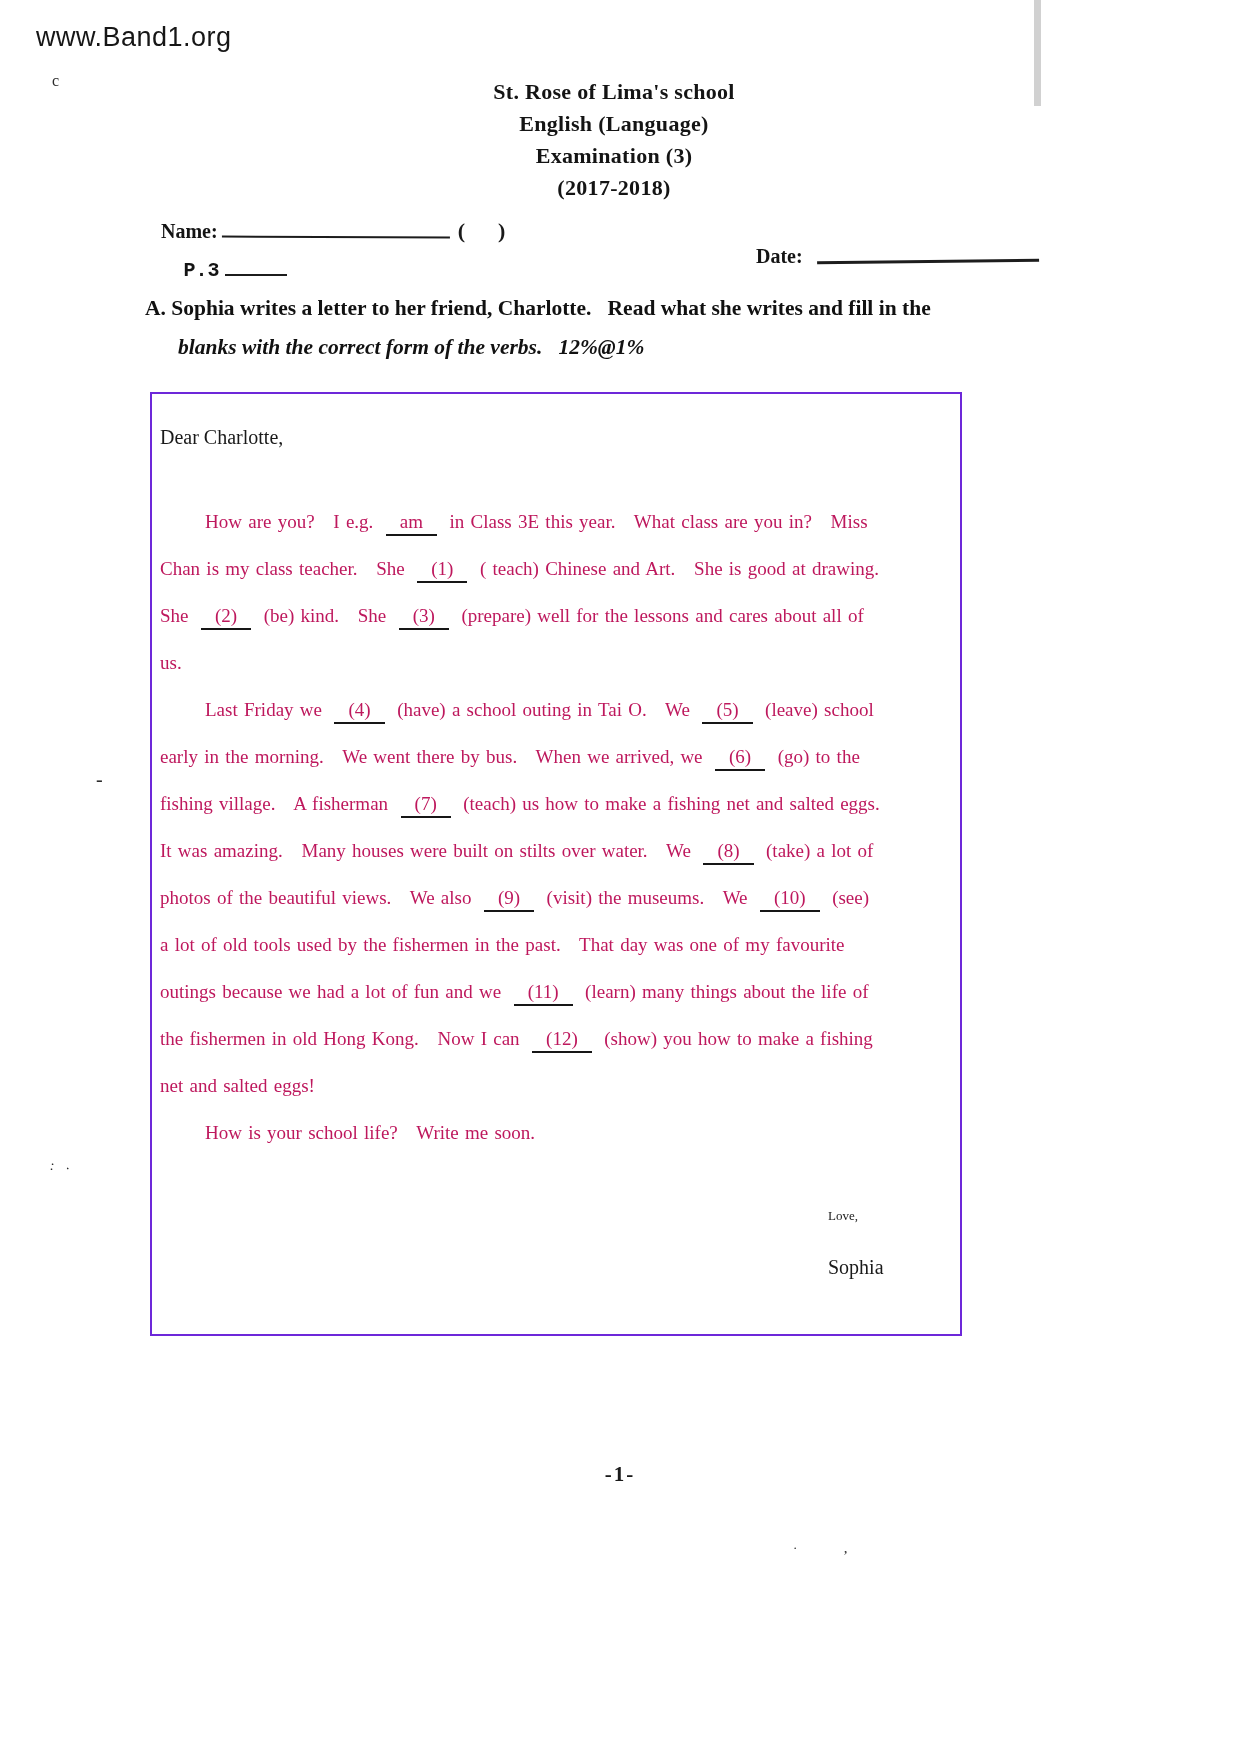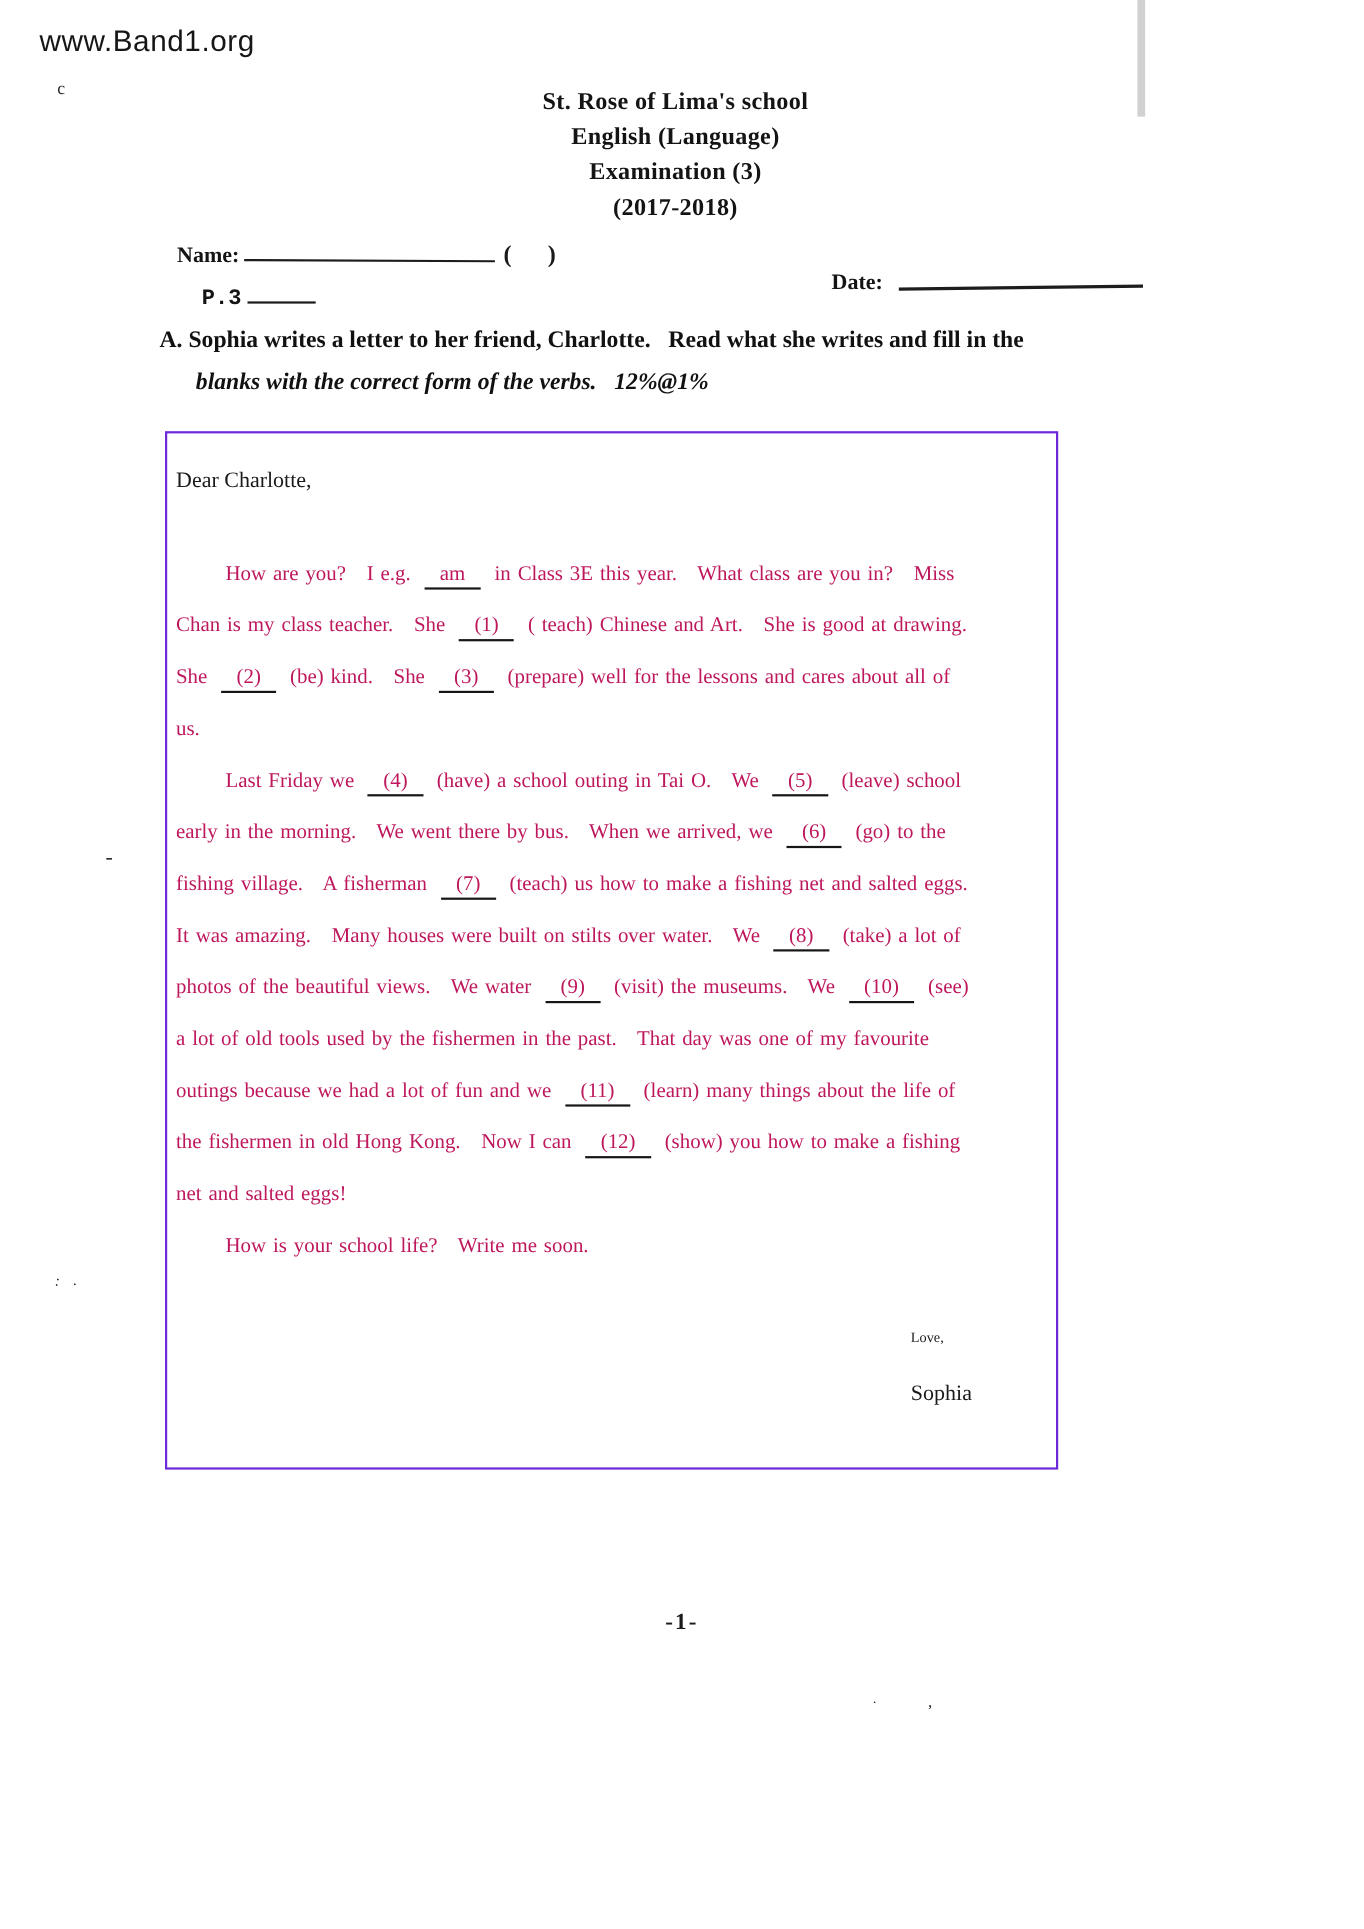--- a/index.html
+++ b/index.html
@@ -122,21 +122,21 @@
     <div class="salutation">Dear Charlotte,</div>
     <div class="letter-lines">
         <div class="letter-line indent"><span>How are you?   I e.g.  </span><span class="blank">am</span><span>  in Class 3E this year.   What class are you in?   Miss</span></div>
         <div class="letter-line"><span>Chan is my class teacher.   She  </span><span class="blank">(1)</span><span>  ( teach) Chinese and Art.   She is good at drawing.</span></div>
         <div class="letter-line"><span>She  </span><span class="blank">(2)</span><span>  (be) kind.   She  </span><span class="blank">(3)</span><span>  (prepare) well for the lessons and cares about all of</span></div>
         <div class="letter-line"><span>us.</span></div>
         <div class="letter-line indent"><span>Last Friday we  </span><span class="blank">(4)</span><span>  (have) a school outing in Tai O.   We  </span><span class="blank">(5)</span><span>  (leave) school</span></div>
         <div class="letter-line"><span>early in the morning.   We went there by bus.   When we arrived, we  </span><span class="blank">(6)</span><span>  (go) to the</span></div>
         <div class="letter-line"><span>fishing village.   A fisherman  </span><span class="blank">(7)</span><span>  (teach) us how to make a fishing net and salted eggs.</span></div>
         <div class="letter-line"><span>It was amazing.   Many houses were built on stilts over water.   We  </span><span class="blank">(8)</span><span>  (take) a lot of</span></div>
-        <div class="letter-line"><span>photos of the beautiful views.   We water  </span><span class="blank">(9)</span><span>  (visit) the museums.   We  </span><span class="blank">(10)</span><span>  (see)</span></div>
+        <div class="letter-line"><span>photos of the beautiful views.   We also  </span><span class="blank">(9)</span><span>  (visit) the museums.   We  </span><span class="blank">(10)</span><span>  (see)</span></div>
         <div class="letter-line"><span>a lot of old tools used by the fishermen in the past.   That day was one of my favourite</span></div>
         <div class="letter-line"><span>outings because we had a lot of fun and we  </span><span class="blank">(11)</span><span>  (learn) many things about the life of</span></div>
         <div class="letter-line"><span>the fishermen in old Hong Kong.   Now I can  </span><span class="blank">(12)</span><span>  (show) you how to make a fishing</span></div>
         <div class="letter-line"><span>net and salted eggs!</span></div>
         <div class="letter-line indent"><span>How is your school life?   Write me soon.</span></div>
       </div>
     <div class="closing">Love,</div>
     <div class="signature">Sophia</div>
   </div>
 

